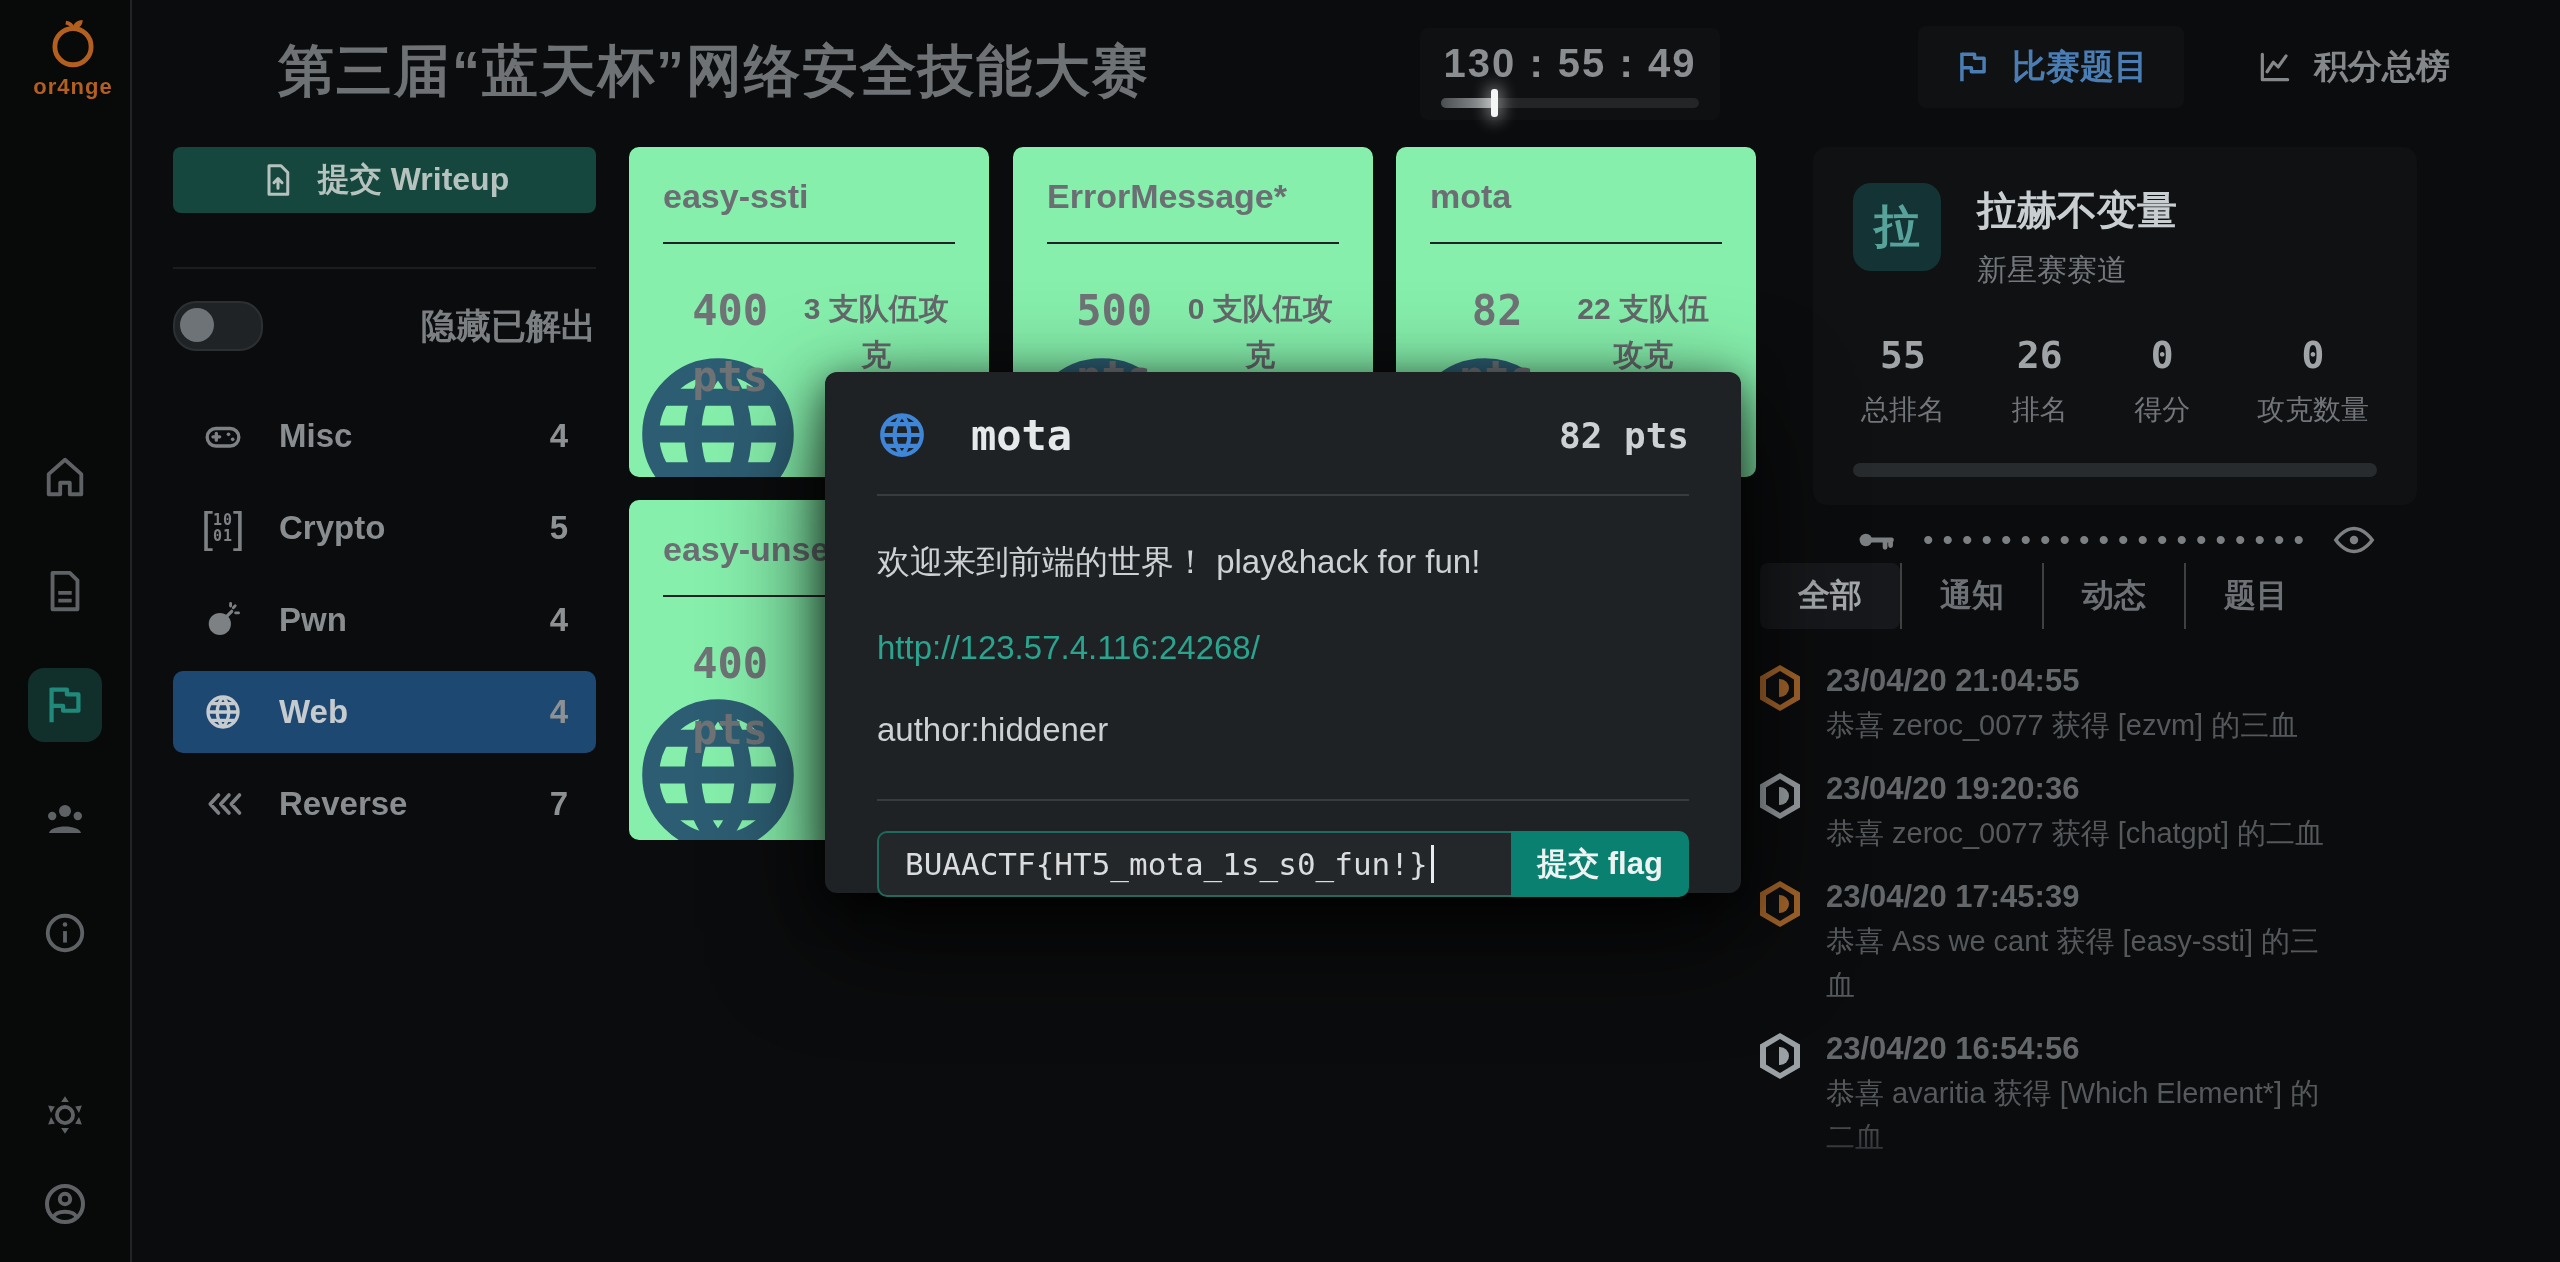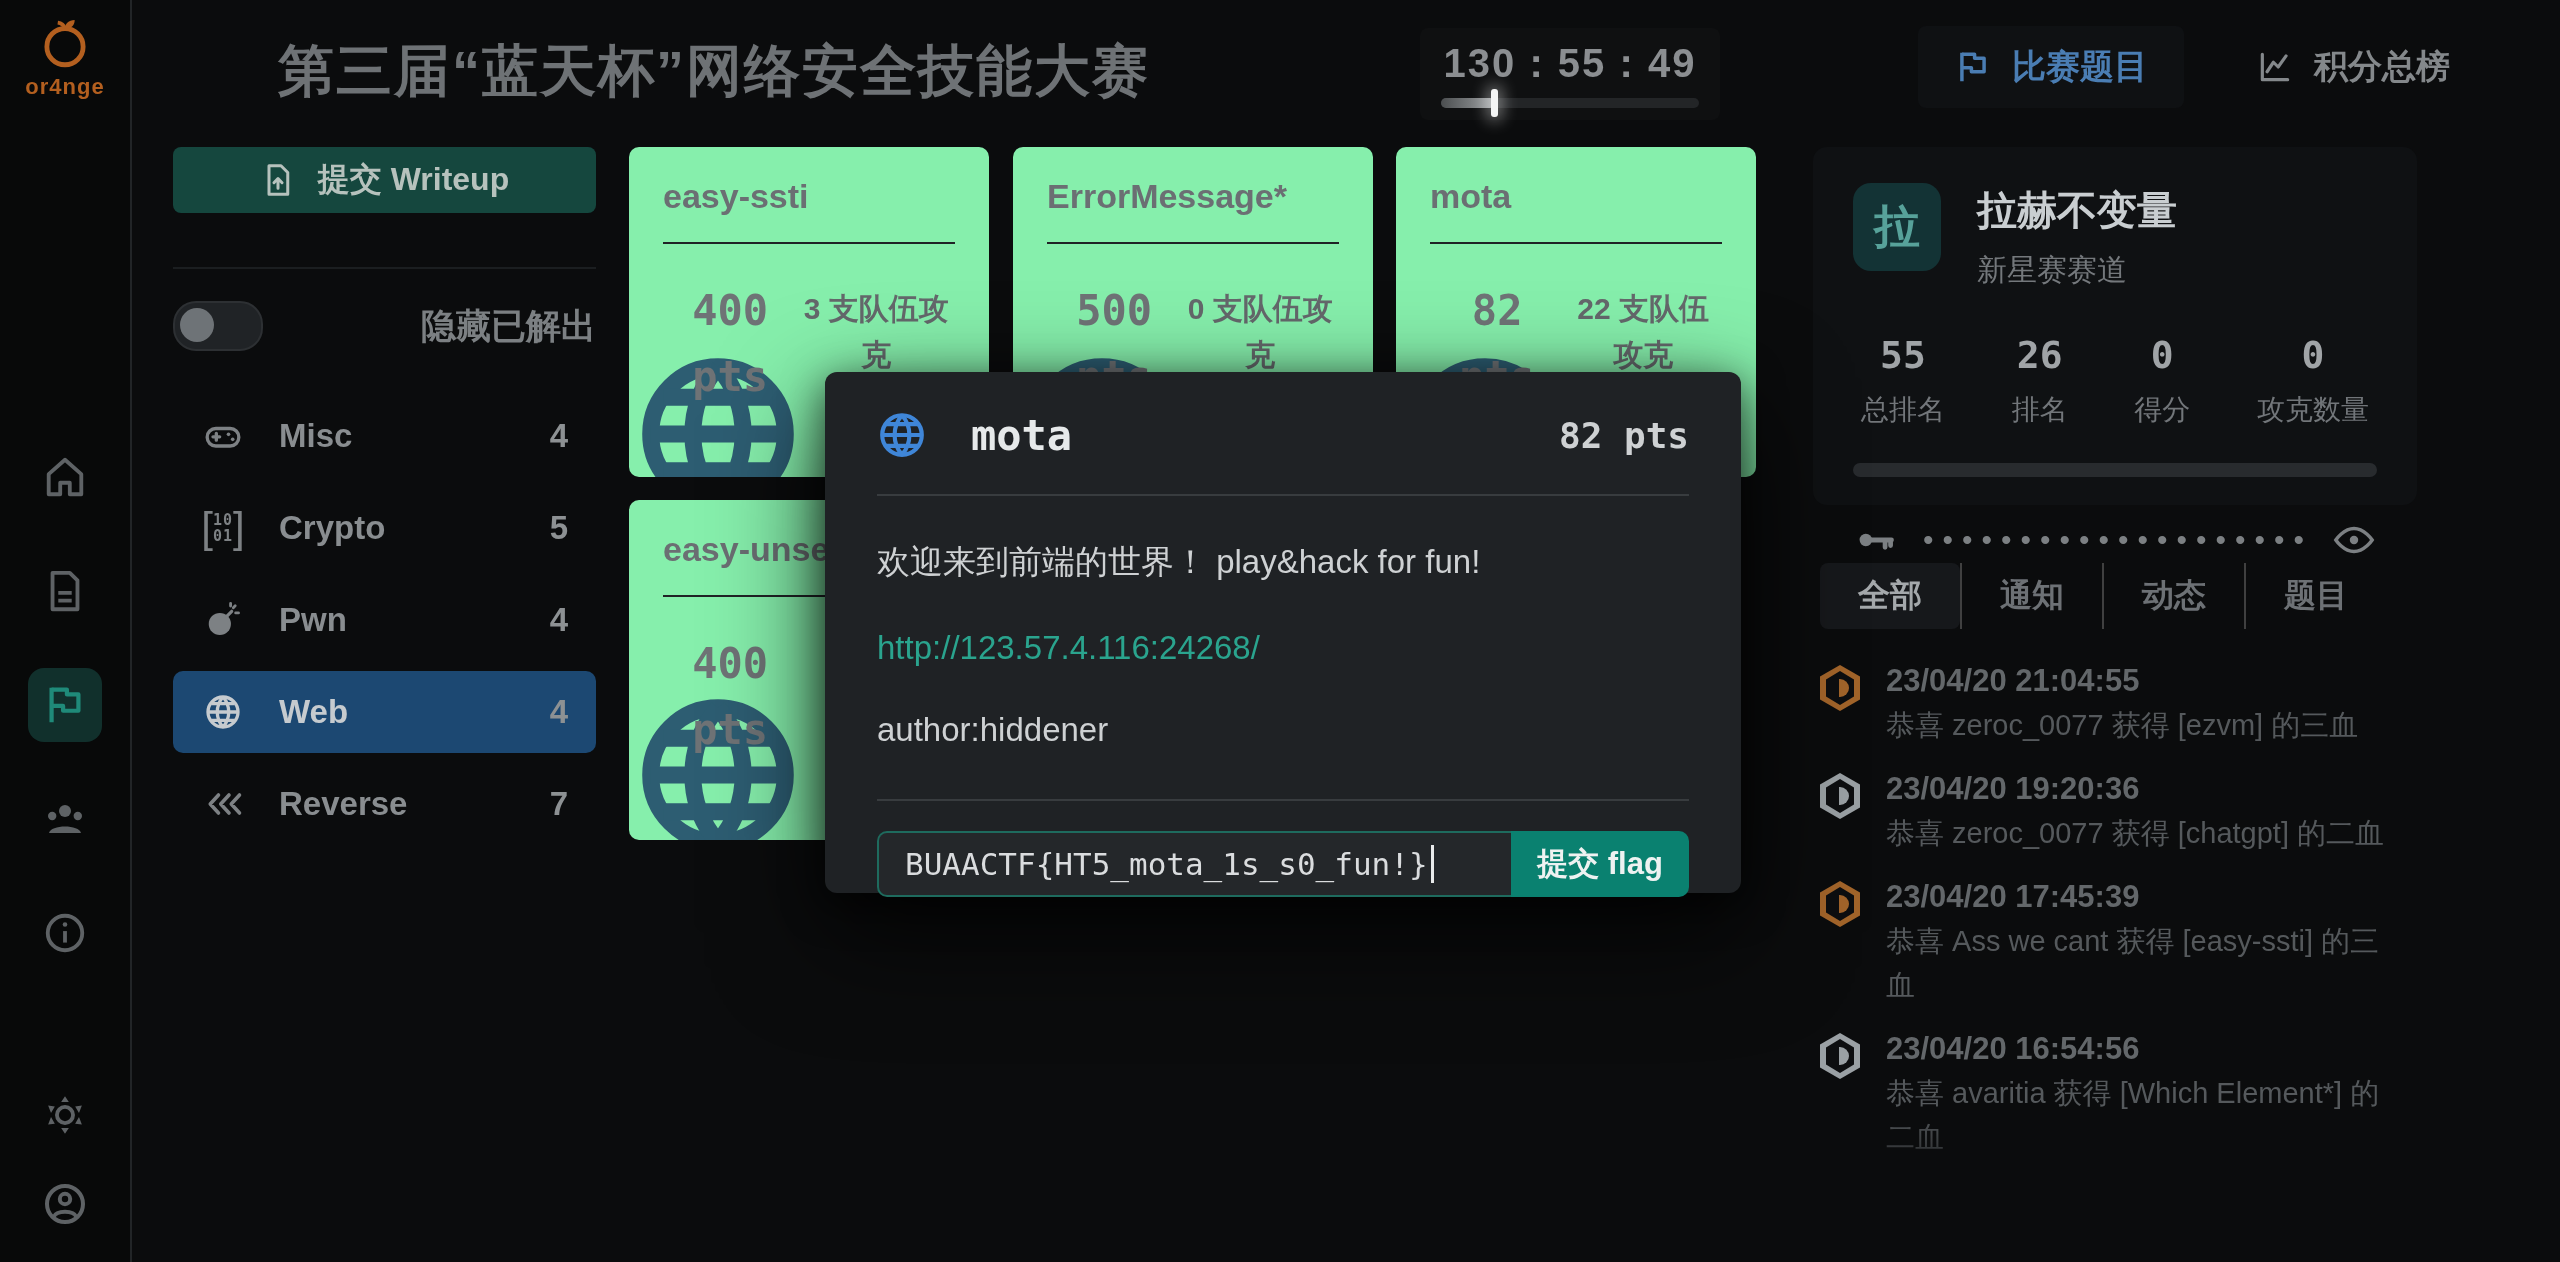--- a/index.html
+++ b/index.html
@@ -3,21 +3,21 @@
 <meta charset="utf-8">
 <style>
   html,body{margin:0;padding:0;background:#0b0c0d;}
   body{width:2560px;height:1262px;position:relative;overflow:hidden;
        font-family:"Liberation Sans",sans-serif;color:#c6cacd;}
   svg{display:block;}
 
   
   .sidebar{position:absolute;left:0;top:0;width:130px;height:1262px;background:#080909;
            border-right:2px solid #222527;}
-  .logo{position:absolute;top:14px;left:0;width:130px;display:flex;flex-direction:column;align-items:center;color:#b35f1f;}
+  .logo{position:absolute;top:14px;left:8px;width:130px;display:flex;flex-direction:column;align-items:center;color:#b35f1f;}
   .logo-text{font-size:22px;font-weight:700;margin-top:2px;letter-spacing:1px;}
   .side-nav{position:absolute;top:440px;left:0;width:130px;display:flex;flex-direction:column;align-items:center;gap:40px;}
   .side-ico{width:74px;height:74px;display:flex;align-items:center;justify-content:center;color:#5e6265;border-radius:16px;}
   .side-ico.active{background:#11302c;color:#1f8a79;}
   .side-bottom{position:absolute;bottom:34px;left:0;width:130px;display:flex;flex-direction:column;align-items:center;gap:42px;color:#5e6265;}
 
   
   .page-title{position:absolute;left:278px;top:34px;font-size:56px;font-weight:700;color:#6e7275;letter-spacing:2px;white-space:nowrap;}
   .timer-box{position:absolute;left:1420px;top:28px;width:300px;height:92px;border-radius:8px;background:rgba(255,255,255,0.02);
              display:flex;flex-direction:column;align-items:center;justify-content:center;}
@@ -72,21 +72,21 @@
   .team-track{font-size:30px;color:#74787c;margin-top:12px;}
   .team-stats{margin-top:42px;display:flex;justify-content:space-between;padding:0 8px;}
   .stat{text-align:center;}
   .stat-val{font-family:"DejaVu Sans Mono",monospace;font-size:38px;font-weight:700;color:#a0a4a7;}
   .stat-label{font-size:28px;color:#72767a;margin-top:14px;}
   .team-bar{margin-top:34px;height:14px;border-radius:7px;background:#282b2e;}
   .token-row{margin-top:40px;display:flex;align-items:center;color:#7c8083;}
   .token-dots{flex:1;margin:0 26px;font-size:30px;letter-spacing:9px;white-space:nowrap;overflow:hidden;color:#7c8083;}
 
   
-  .feed{position:absolute;left:1820px;top:563px;width:604px;height:648px;overflow:hidden;}
+  .feed{position:absolute;left:1760px;top:563px;width:604px;height:648px;overflow:hidden;}
   .feed-tabs{display:flex;height:66px;margin-bottom:34px;}
   .feed-tab{width:140px;display:flex;align-items:center;justify-content:center;font-size:32px;font-weight:700;color:#6d7175;}
   .feed-tab + .feed-tab{border-left:2px solid #404040;}
   .feed-tab.active{background:#16181b;border-radius:8px;color:#a4a8ab;border-left:none;}
   .feed-item{display:flex;gap:26px;margin-bottom:24px;}
   .badge{position:relative;width:40px;height:46px;flex:none;margin-top:2px;}
   .hex{position:absolute;inset:0;clip-path:polygon(50% 0,100% 25%,100% 75%,50% 100%,0 75%,0 25%);}
   .hex-in{position:absolute;inset:6px;clip-path:polygon(50% 0,100% 25%,100% 75%,50% 100%,0 75%,0 25%);background:#0d0e10;}
   .moon{position:absolute;left:11px;top:14px;width:18px;height:18px;border-radius:50%;clip-path:inset(0 0 0 45%);}
   .bronze{background:#a2642a;} .silver{background:#9aa0a4;}

